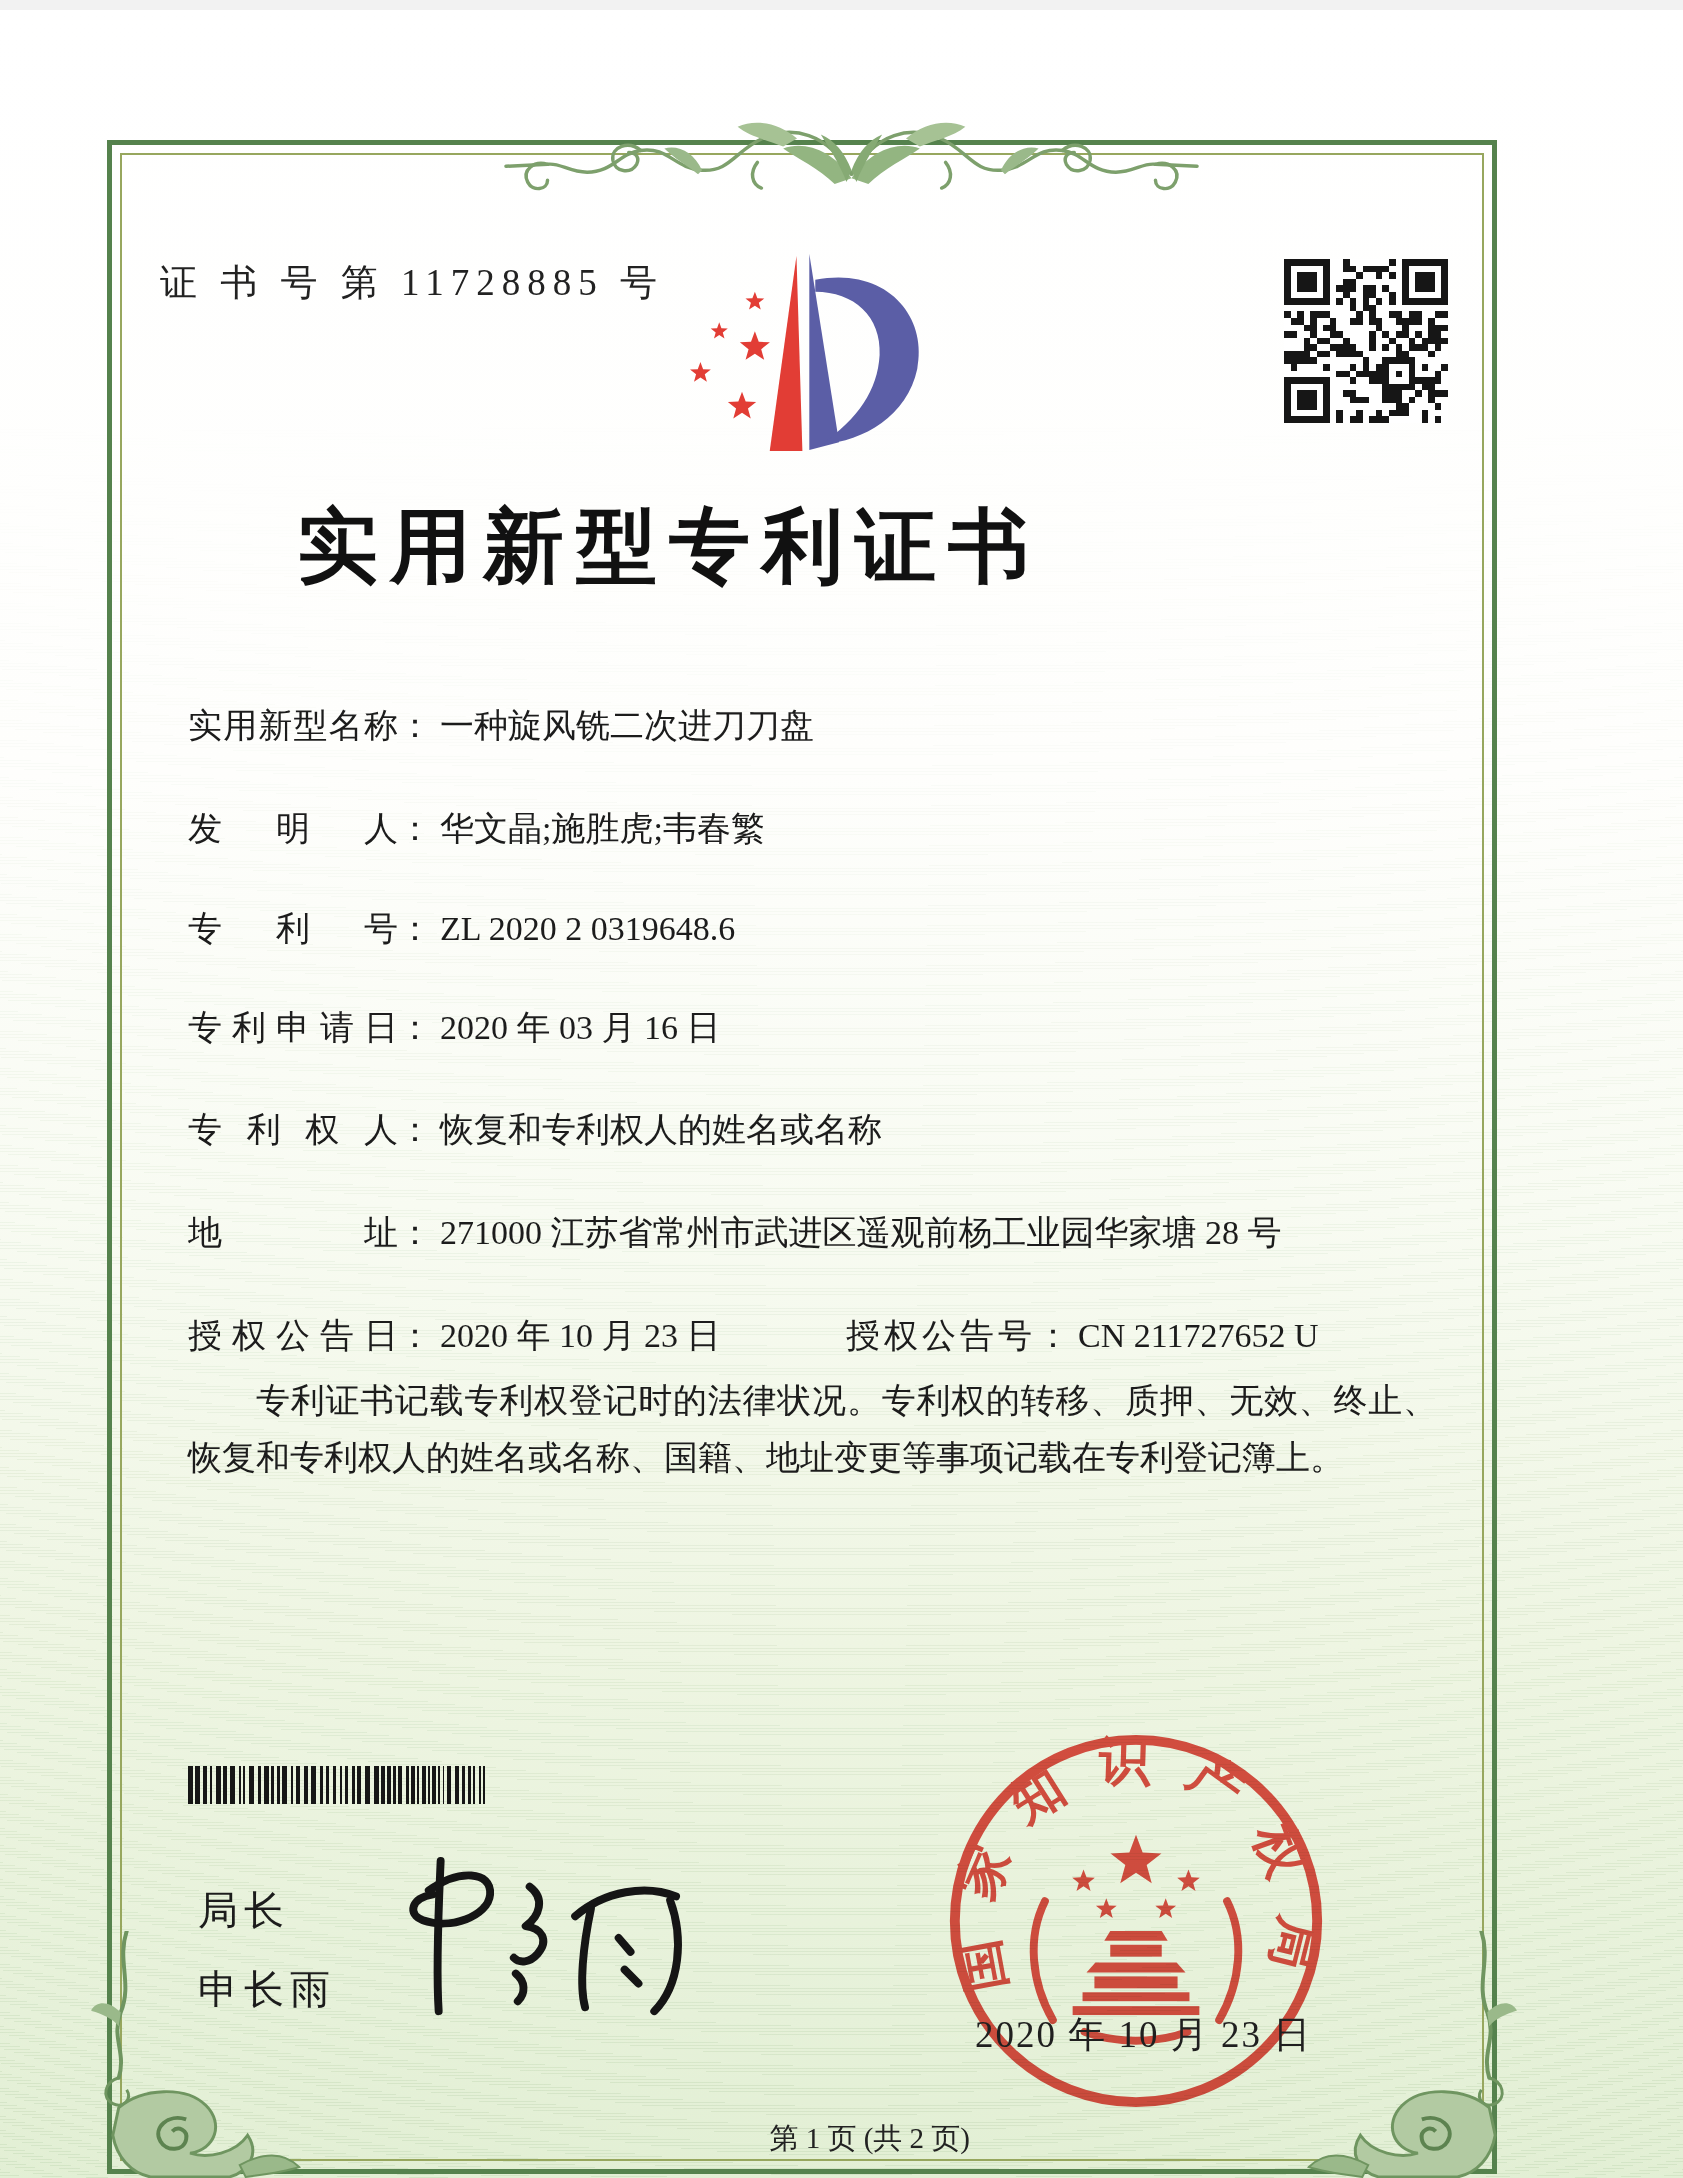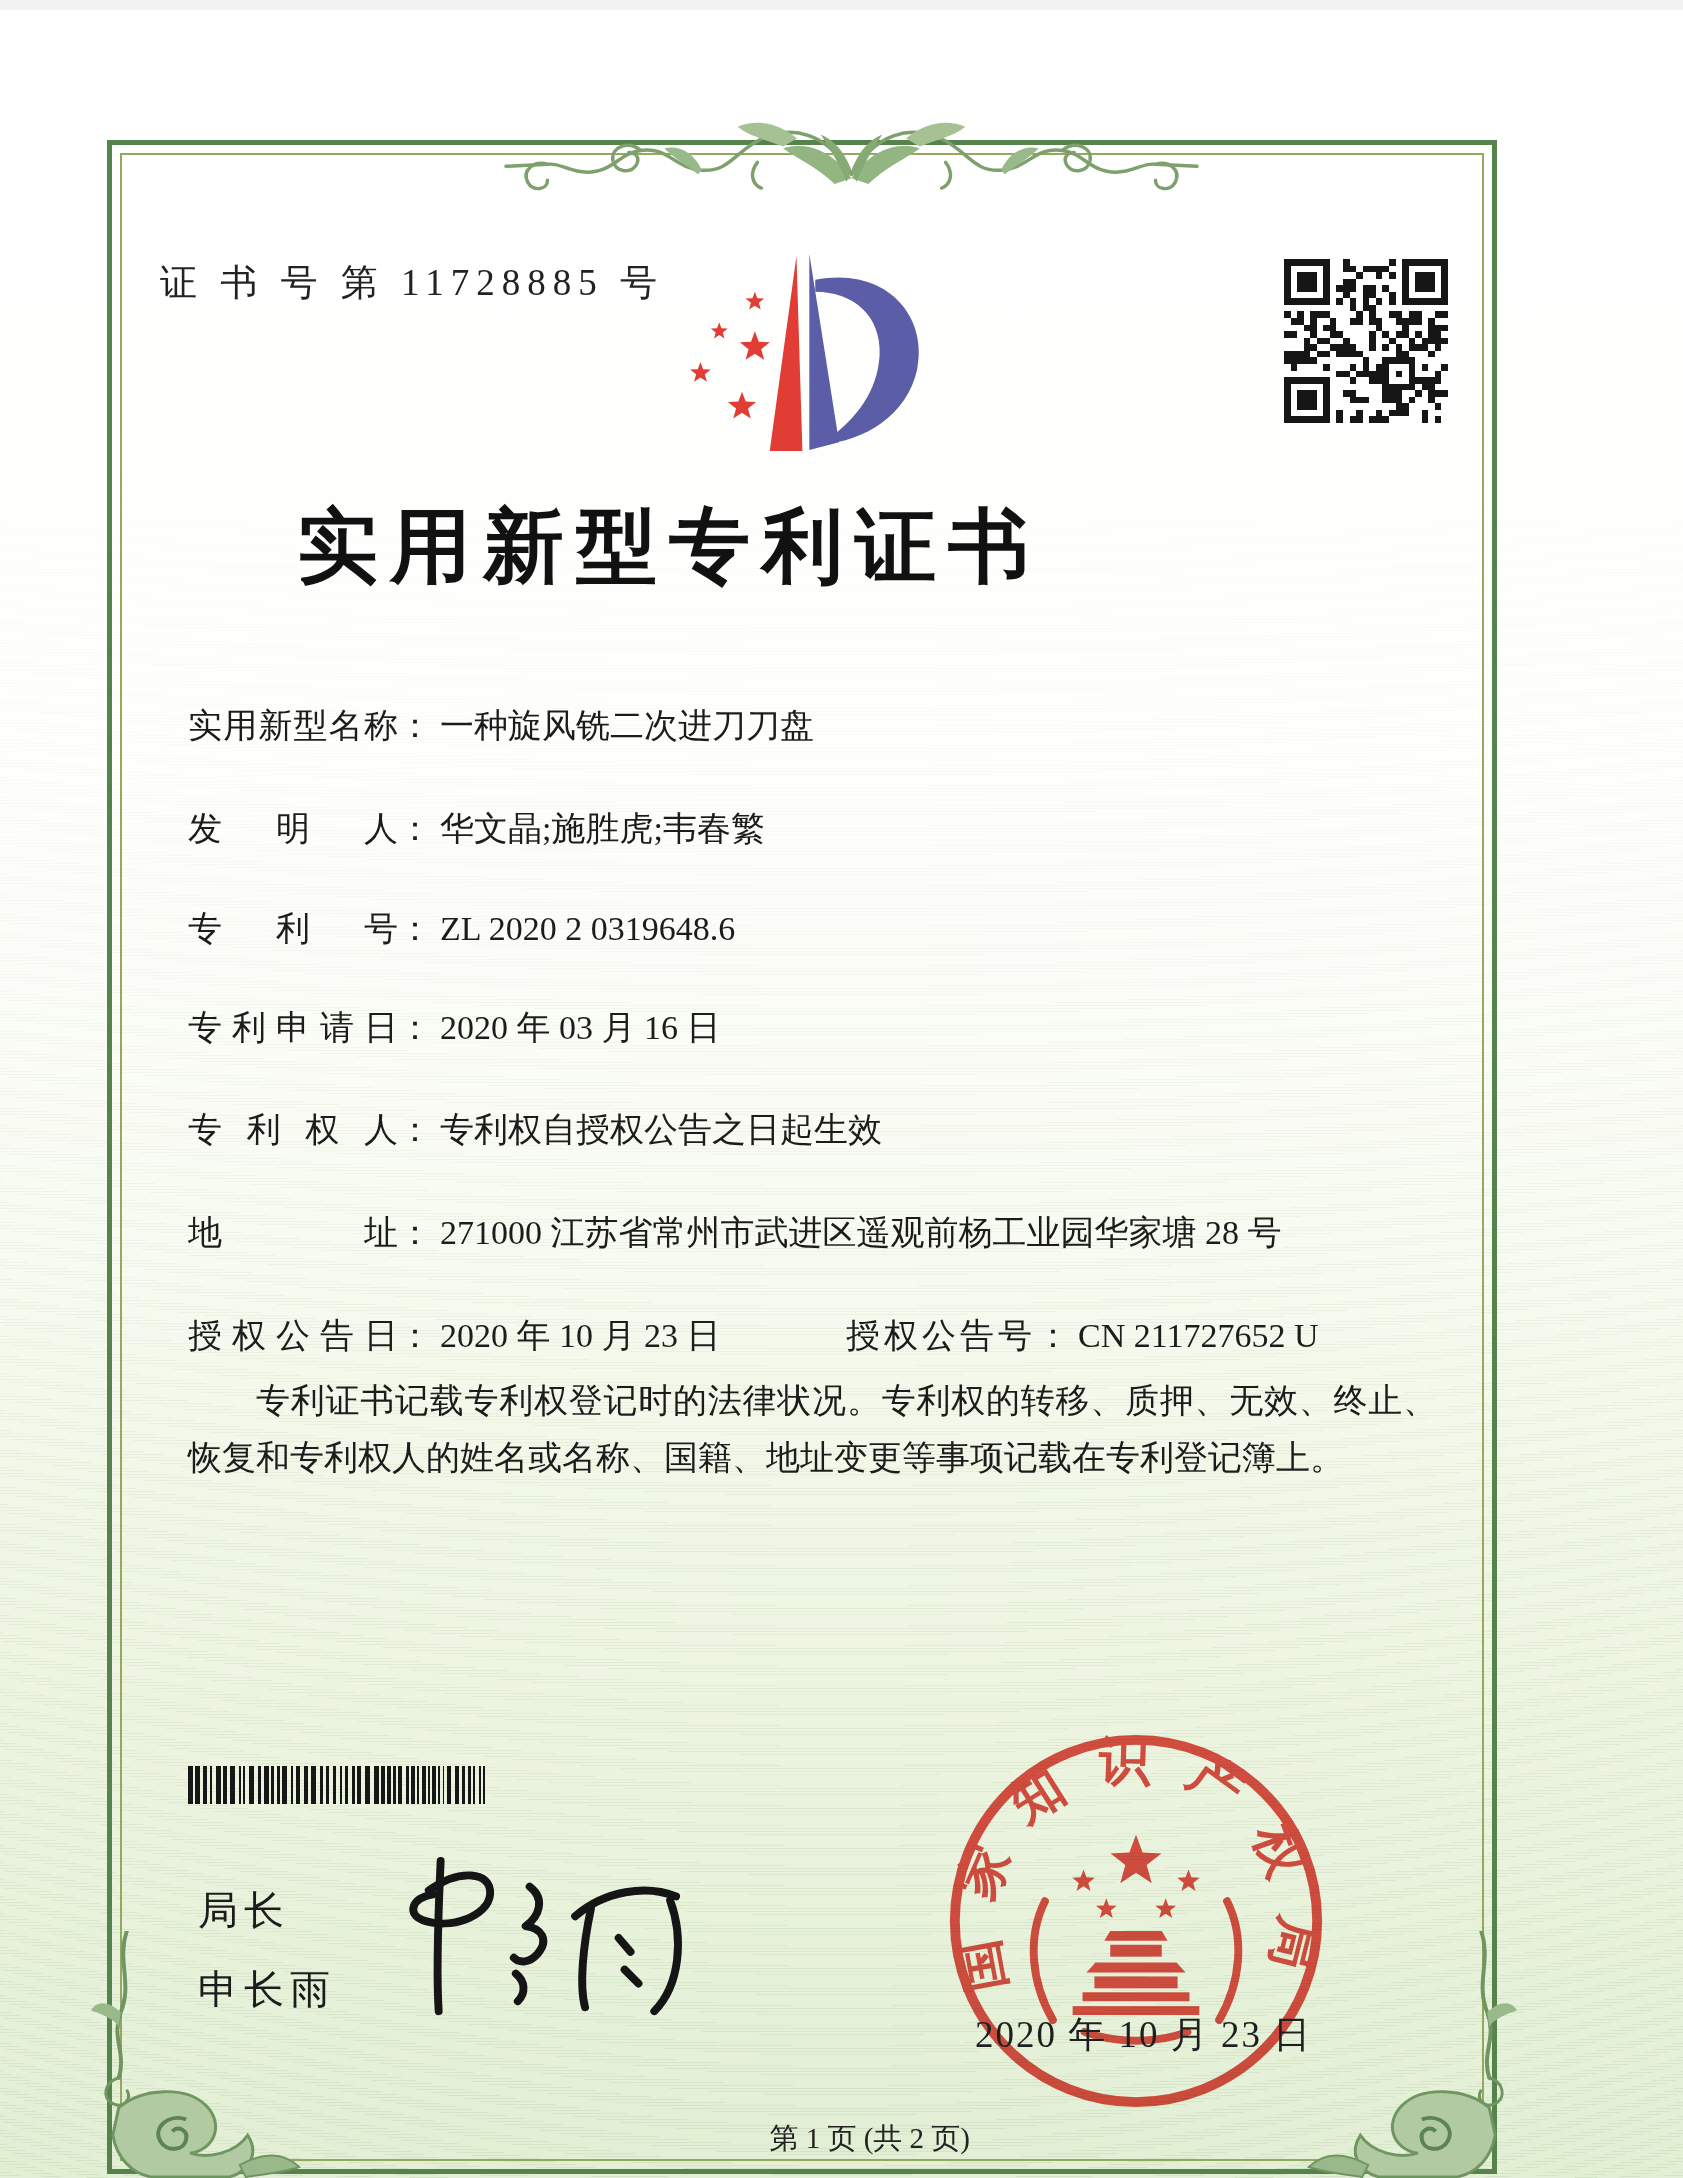--- a/index.html
+++ b/index.html
@@ -97,21 +97,21 @@
   <div class="row" style="top:796px;">
     <span class="lbl">发明人</span><span>：</span><span class="val">华文晶;施胜虎;韦春繁</span>
   </div>
   <div class="row" style="top:896px;">
     <span class="lbl">专利号</span><span>：</span><span class="val">ZL 2020 2 0319648.6</span>
   </div>
   <div class="row" style="top:995px;">
     <span class="lbl">专利申请日</span><span>：</span><span class="val">2020 年 03 月 16 日</span>
   </div>
   <div class="row" style="top:1097px;">
-    <span class="lbl">专利权人</span><span>：</span><span class="val">专利权自授权公告之日起生效</span>
+    <span class="lbl">专利权人</span><span>：</span><span class="val">恢复和专利权人的姓名或名称</span>
   </div>
   <div class="row" style="top:1200px;">
     <span class="lbl">地址</span><span>：</span><span class="val">271000 江苏省常州市武进区遥观前杨工业园华家塘 28 号</span>
   </div>
   <div class="row" style="top:1303px;">
     <span class="lbl">授权公告日</span><span>：</span><span class="val">2020 年 10 月 23 日</span>
   </div>
   <div class="row" style="top:1303px;left:846px;text-align:right;">
     <span style="letter-spacing:4px;">授权公告号</span><span>：</span><span class="val">CN 211727652 U</span>
   </div>

